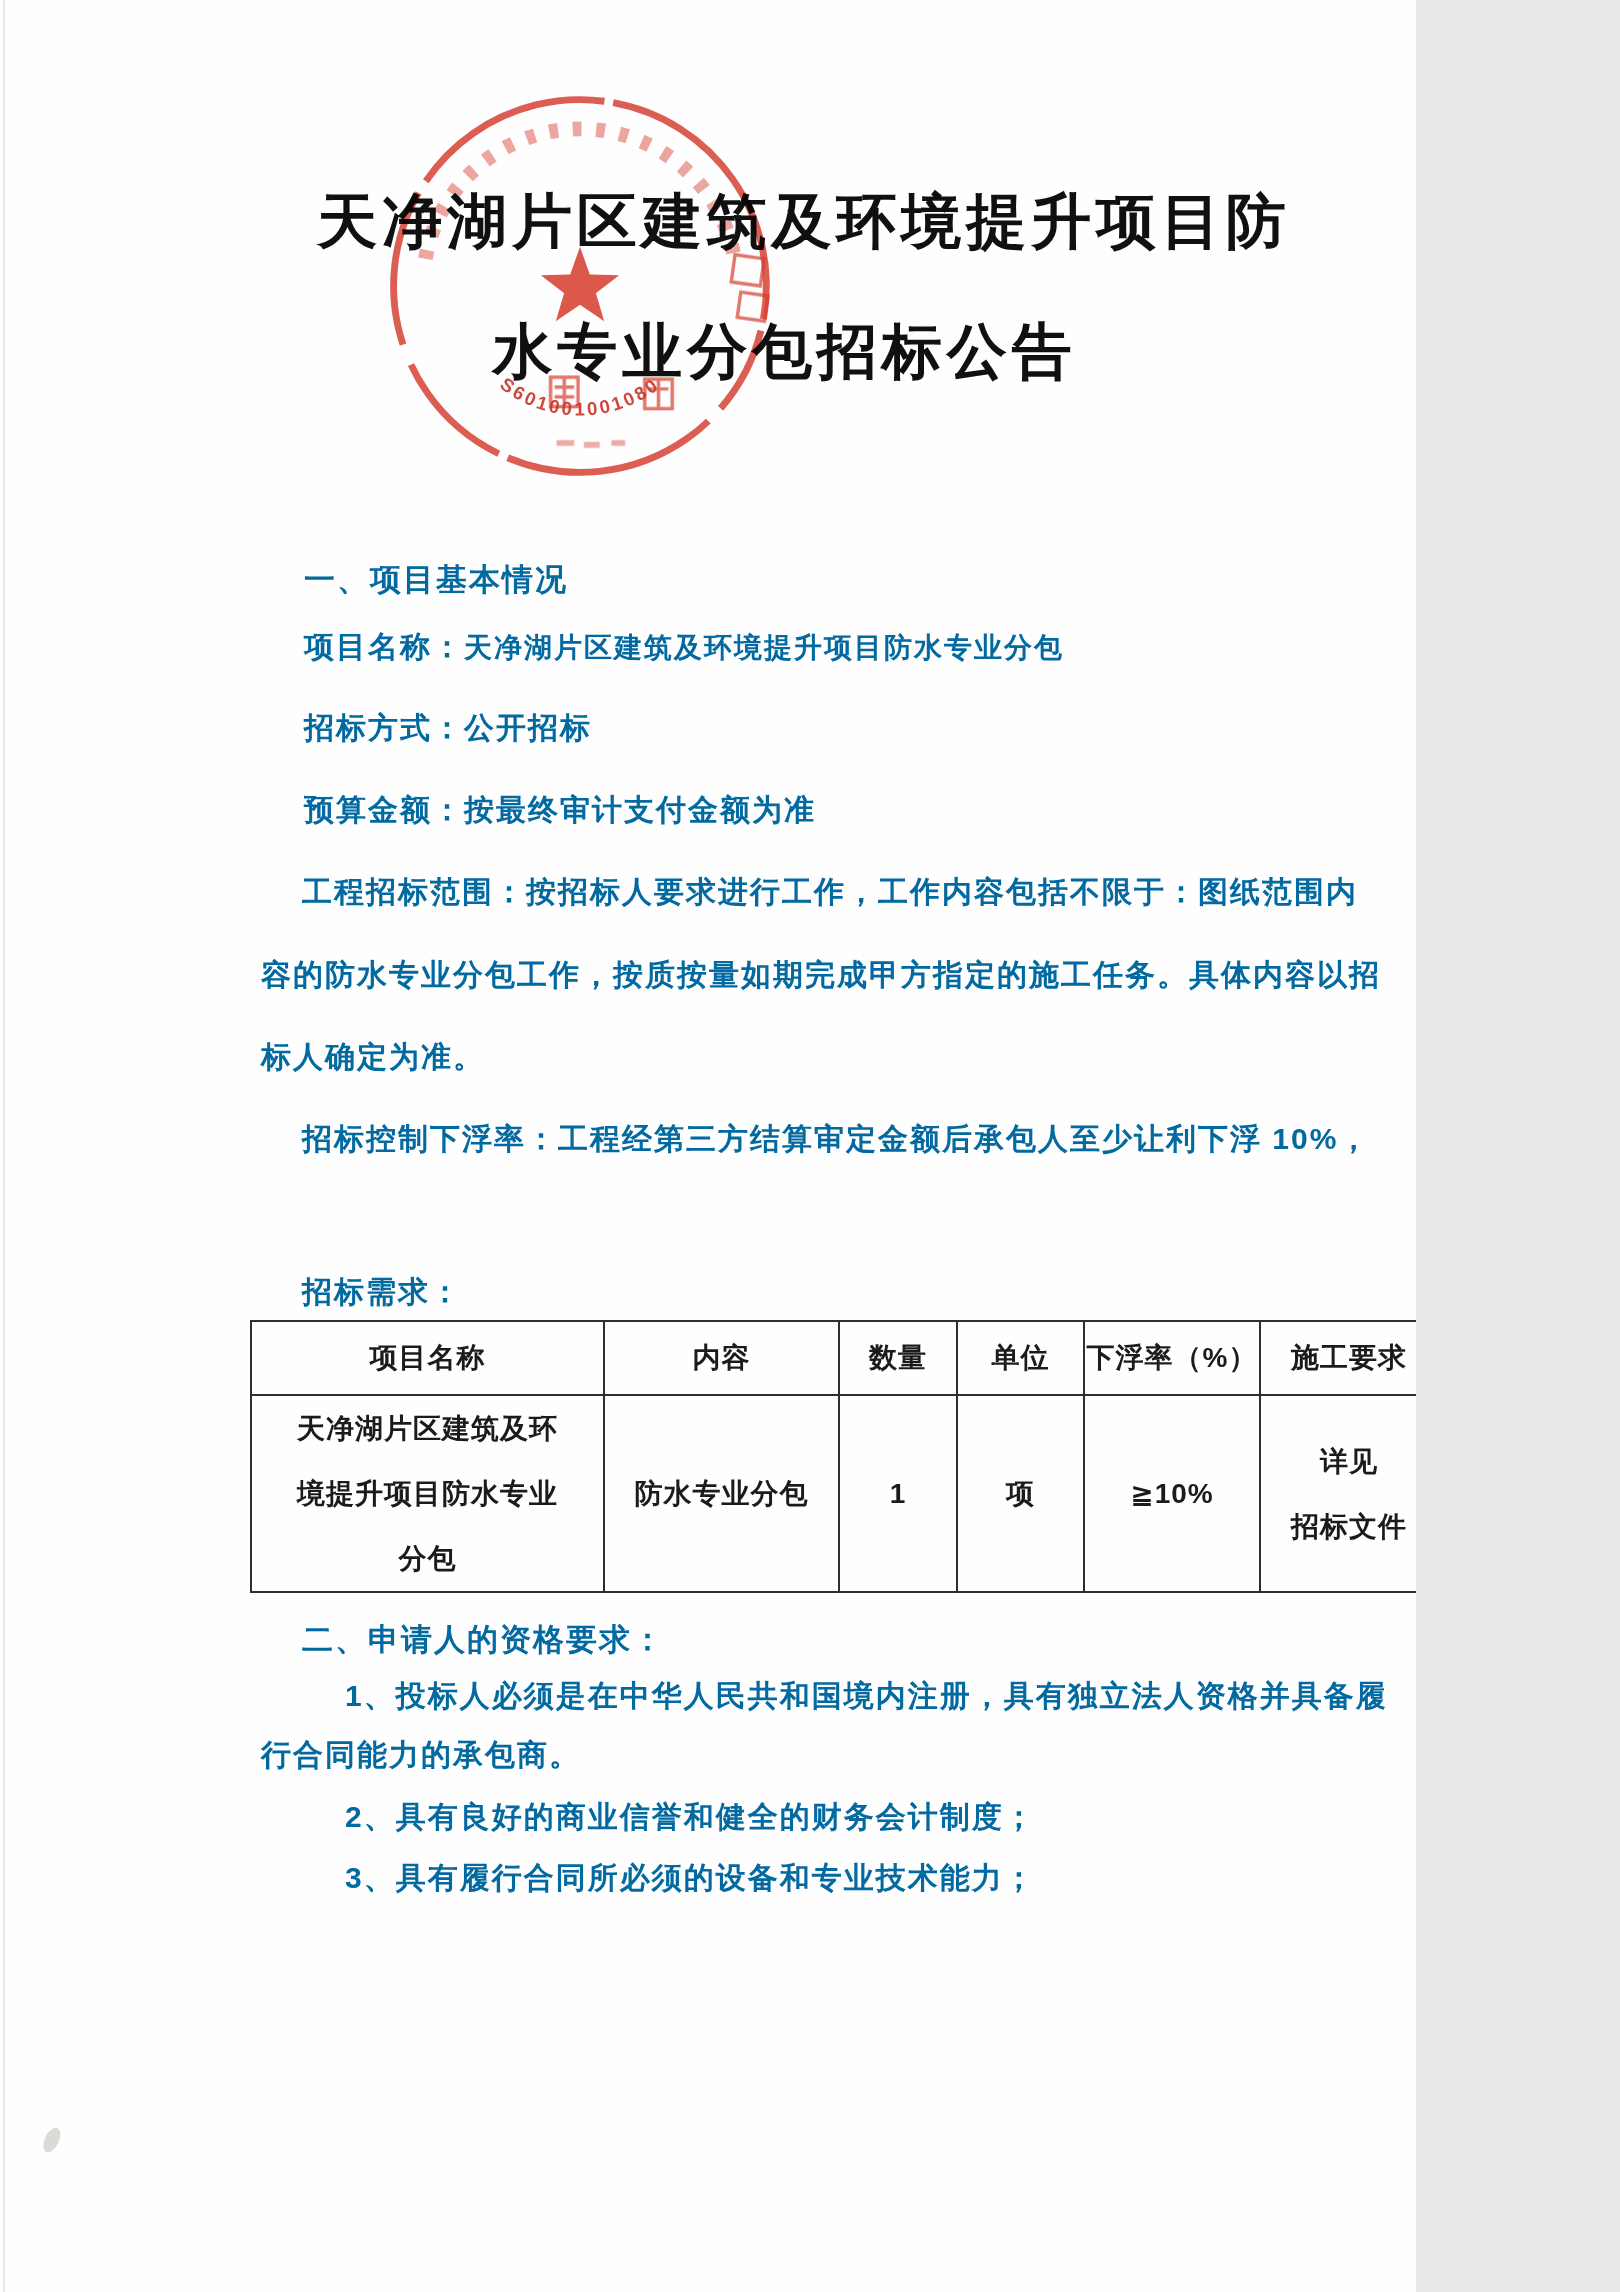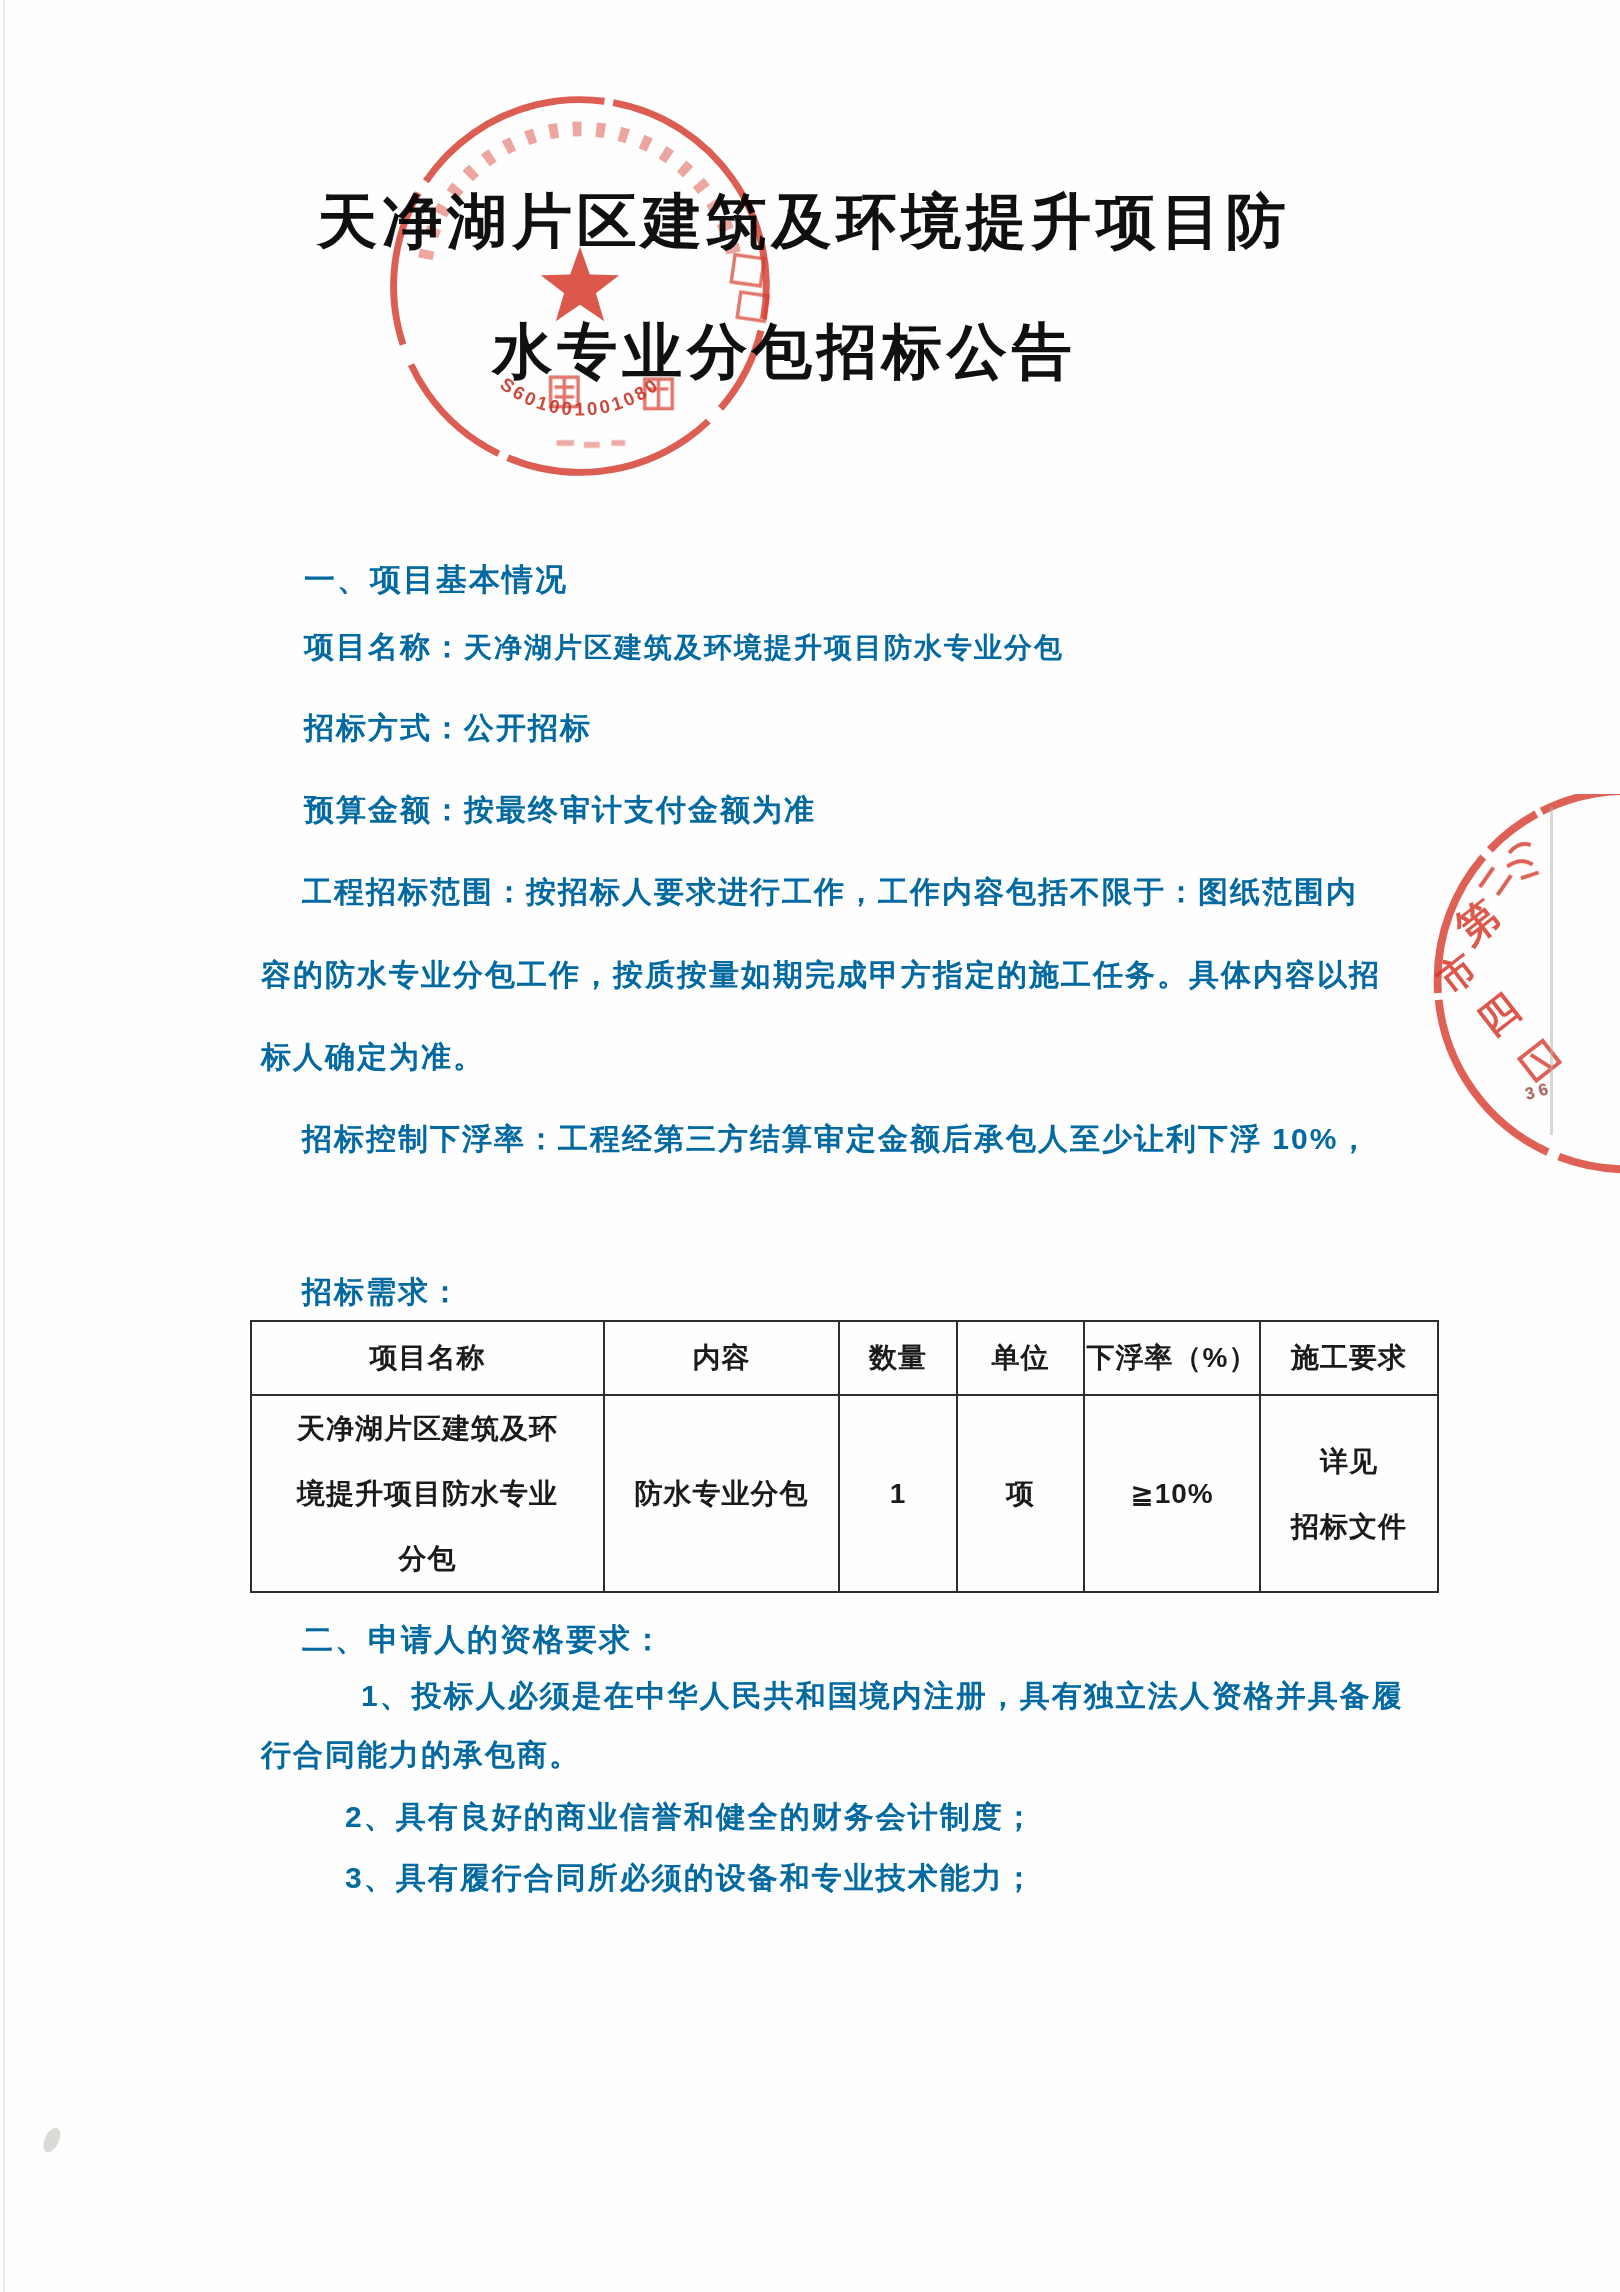--- a/index.html
+++ b/index.html
@@ -1,17 +1,17 @@
 <!DOCTYPE html>
 <html><head>
 <meta charset="utf-8">
 <style>
   html,body{margin:0;padding:0;background:#e9e9e9;}
   .page{
-    position:relative;width:1620px;height:2293px;background:#fefefe;
+    position:relative;width:1416px;height:2293px;background:#fefefe;
     overflow:hidden;font-family:"Liberation Sans","DejaVu Sans",sans-serif;
     color:#1b1b1b;
   }
   .t-line{
     position:absolute;text-align:center;font-size:60px;font-weight:800;
     letter-spacing:4.9px;color:#101010;white-space:nowrap;
   }
   .line{
     position:absolute;white-space:nowrap;font-size:30px;font-weight:650;
     letter-spacing:2px;color:#0369a1;
@@ -93,21 +93,21 @@
       <td>≧10%</td>
       <td>
         <div class="cell-line">详见</div>
         <div class="cell-line">招标文件</div>
       </td>
     </tr>
   </tbody>
     </table>
 
   <div class="line h" style="left:302px;top:1619px;font-size:31px;">二、申请人的资格要求：</div>
-  <div class="line" style="left:345px;top:1676px;margin-left:16px;">1、投标人必须是在中华人民共和国境内注册，具有独立法人资格并具备履</div>
+  <div class="line" style="left:345px;top:1676px;">1、投标人必须是在中华人民共和国境内注册，具有独立法人资格并具备履</div>
   <div class="line" style="left:261px;top:1735px;">行合同能力的承包商。</div>
   <div class="line" style="left:345px;top:1797px;">2、具有良好的商业信誉和健全的财务会计制度；</div>
   <div class="line" style="left:345px;top:1858px;">3、具有履行合同所必须的设备和专业技术能力；</div>
 
   <svg class="stamp" style="left:374px;top:80px;" width="412" height="412" viewBox="0 0 420 420">
     <circle cx="210" cy="210" r="190" fill="none" stroke="#d63b2c" stroke-width="7" opacity="0.82" stroke-dasharray="150 12 90 18 220 10 130 22 160 14 210 9" transform="rotate(-35 210 210)"></circle>
     <path d="M52.4 182.2 A160 160 0 0 1 367.6 182.2" fill="none" stroke="#d63b2c" stroke-width="15" opacity="0.45" stroke-dasharray="9 15"></path>
     <polygon fill="#d63b2c" opacity="0.85" points="210,170 220,198.3 249.9,199 226.2,217.3 234.7,246 210,229 185.3,246 193.8,217.3 170.1,199 200,198.3"></polygon>
     <g stroke="#d63b2c" fill="none" stroke-width="3.5" opacity="0.7">
       <rect x="180" y="303" width="28" height="30"></rect>

